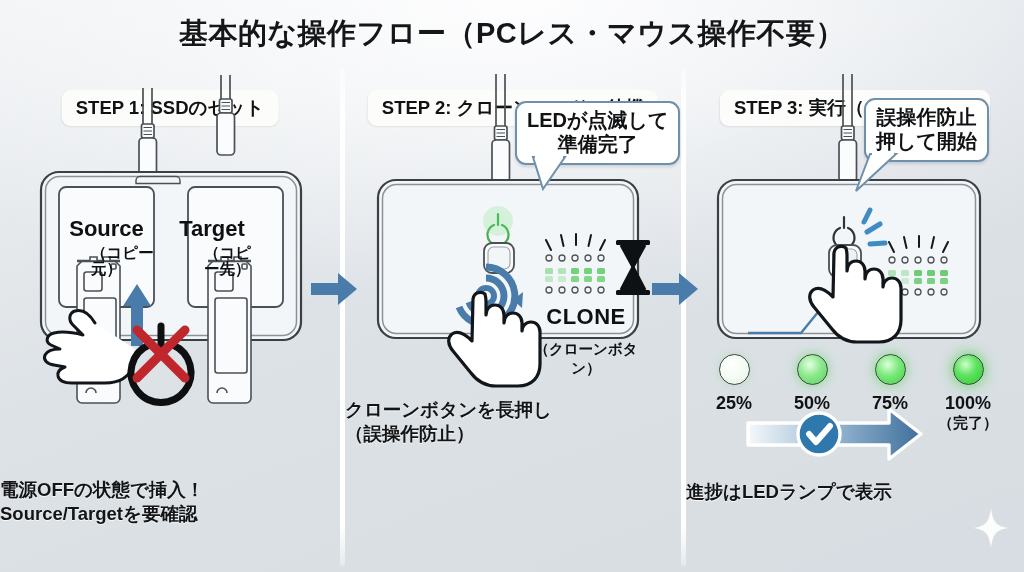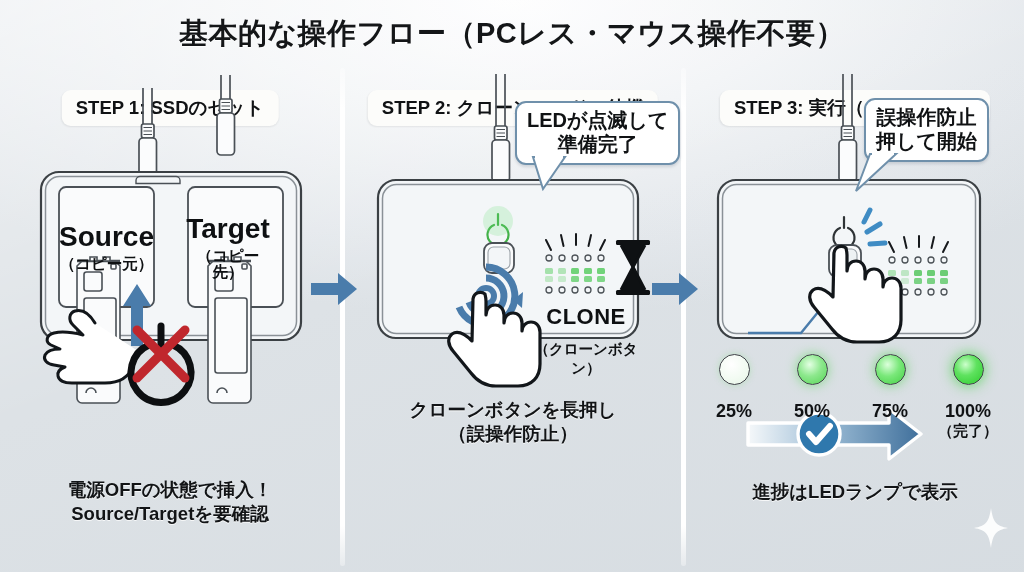--- a/index.html
+++ b/index.html
@@ -55,47 +55,47 @@
   
   .flow-arrow{position:absolute;width:46px;height:36px;}
   .flow-arrow.a1{left:311px;top:271px;}
   .flow-arrow.a2{left:652px;top:271px;}
 
   .ssd{
     position:absolute;border:1.8px solid #4a5056;border-radius:7px;
     background:linear-gradient(160deg,#fafbfc,#eef1f3);
     display:flex;flex-direction:column;align-items:center;justify-content:center;
   }
-  .ssd .lbl-en{font-size:28px;font-weight:bold;color:#0e1012;line-height:1;}
-  .ssd .lbl-jp{font-size:15.5px;font-weight:bold;color:#0e1012;margin-top:5px;line-height:1;}
+  .ssd .lbl-en{font-size:22px;font-weight:bold;color:#0e1012;line-height:1;}
+  .ssd .lbl-jp{font-size:15.5px;font-weight:bold;color:#0e1012;margin-top:5px;line-height:1;padding-left:32px;}
 
   
   .caption{
-    position:absolute;left:0;width:100%;text-align:center;
+    position:absolute;left:0;width:100%;
     font-size:18.5px;font-weight:bold;color:#121416;line-height:1.30;
     text-shadow:0 1px 0 rgba(255,255,255,.75);
   }
 
   
   .bubble{
     position:absolute;background:#ffffff;
     border:2px solid #6f90ab;border-radius:11px;
     padding:5px 10px 6px;text-align:center;white-space:nowrap;
     font-size:20px;font-weight:bold;color:#101214;line-height:1.22;
     box-shadow:0 2px 3px rgba(60,80,100,.18);
   }
 
   
   .led-row{position:absolute;left:0;width:100%;}
   .led-item{position:absolute;text-align:center;width:64px;}
   .led-dot{
     width:29px;height:29px;border-radius:50%;margin:0 auto;
     border:1.6px solid #3f4347;
   }
-  .led-pct{font-size:18px;font-weight:bold;color:#101214;margin-top:16px;line-height:1.15;}
+  .led-pct{font-size:18px;font-weight:bold;color:#101214;margin-top:8px;line-height:1.15;}
   .led-sub{font-size:15px;font-weight:bold;color:#101214;line-height:1.15;}
 
   .sparkle{position:absolute;right:16px;bottom:24px;width:34px;height:40px;opacity:.92;}
   svg{display:block;overflow:visible;}
 </style>
 </head>
 <body>
 
 <div id="stage">
 
@@ -190,21 +190,21 @@
           <path d="M137 262 l48 48"></path>
           <path d="M185 262 l-48 48"></path>
         </g>
       </g>
     </svg>
 
     <div class="ssd" style="left:59px;top:119px;width:95px;height:120px;border:none;background:none;">
       <div class="lbl-en">Source</div>
       <div class="lbl-jp">（コピー元）</div>
     </div>
-    <div class="ssd" style="left:188px;top:119px;width:80px;height:120px;border:none;background:none;text-align:center;">
+    <div class="ssd" style="left:172px;top:119px;width:80px;height:120px;border:none;background:none;">
       <div class="lbl-en">Target</div>
       <div class="lbl-jp">（コピー先）</div>
     </div>
 
     <div class="caption" style="top:410px;">
       <div>電源OFFの状態で挿入！</div>
       <div>Source/Targetを要確認</div>
     </div>
   </div>
 

